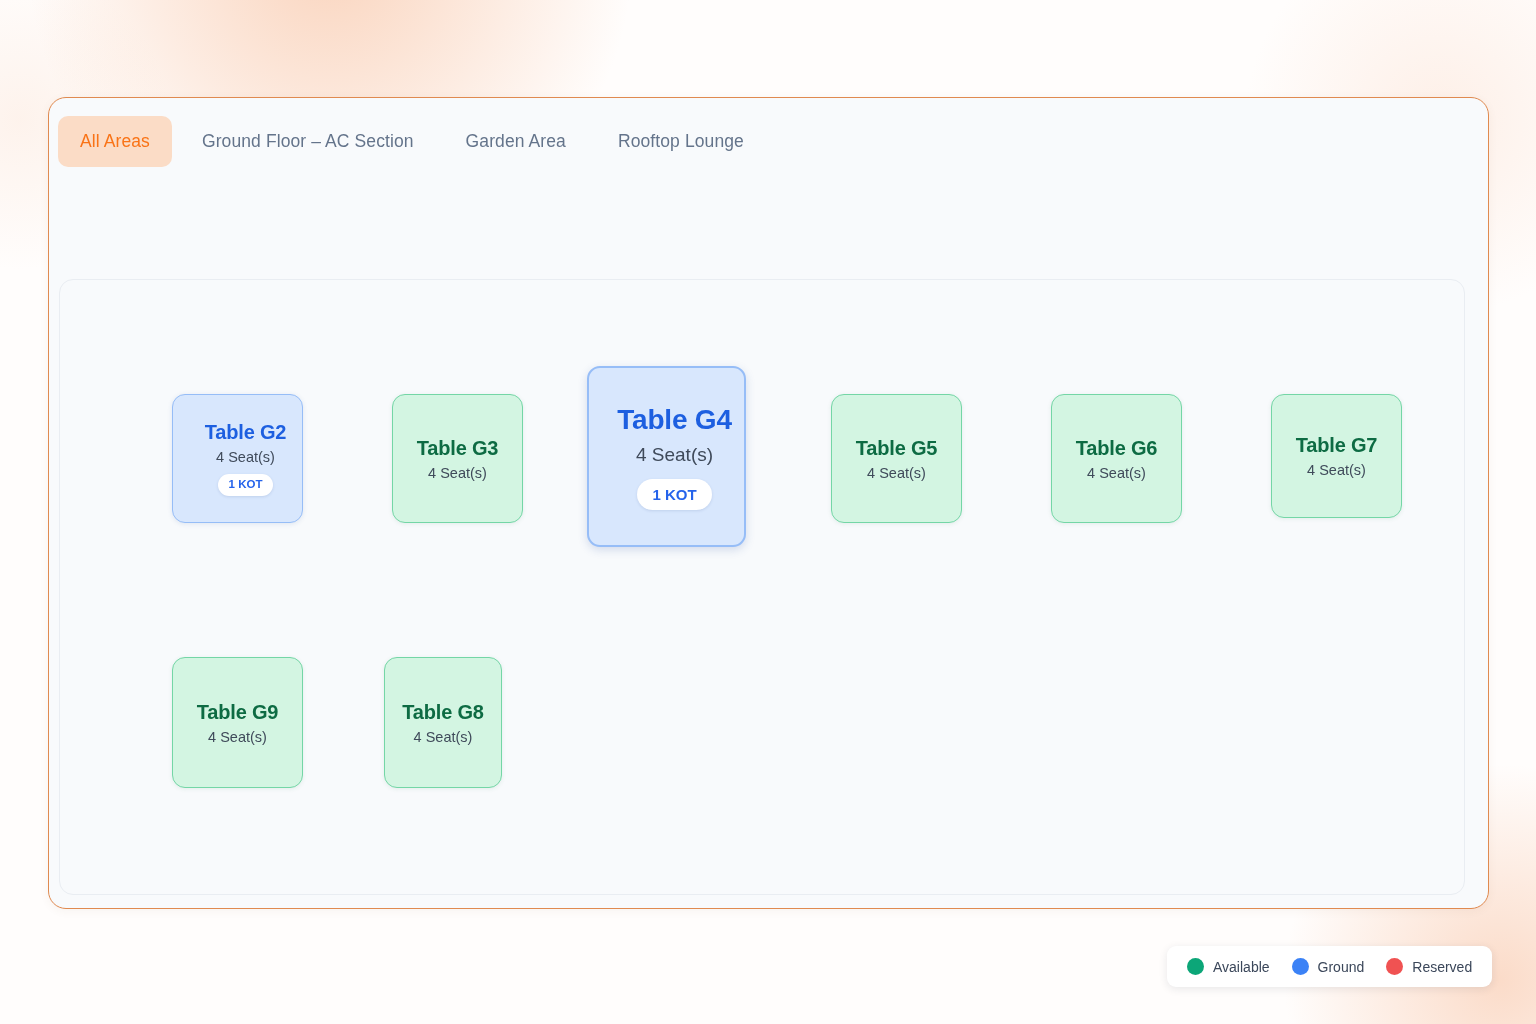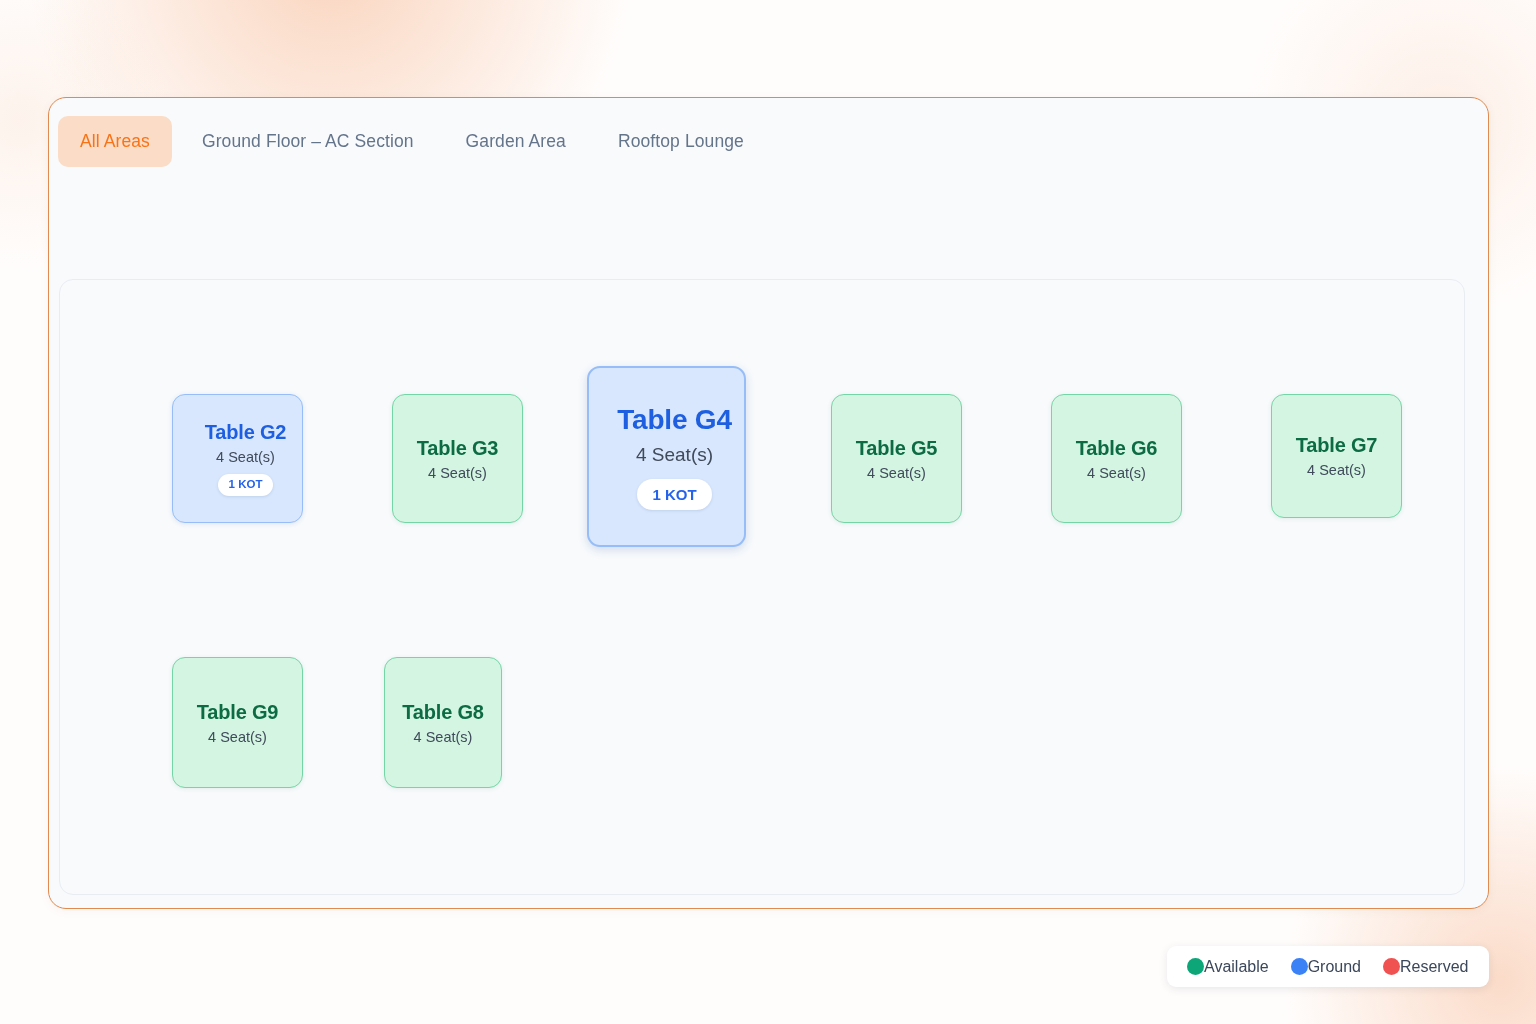--- a/index.html
+++ b/index.html
@@ -159,21 +159,22 @@
     display: flex;
     align-items: center;
     gap: 22px;
     padding: 0 20px;
     box-shadow: 0 2px 8px rgba(30,41,59,0.10);
     z-index: 5;
   }
   .legend-item {
     display: flex;
     align-items: center;
-    font-size: 16px;
+    gap: 9px;
+    font-size: 14px;
     color: #3b475a;
     white-space: nowrap;
   }
   .dot {
     width: 17px;
     height: 17px;
     border-radius: 50%;
     display: inline-block;
     flex: none;
   }

